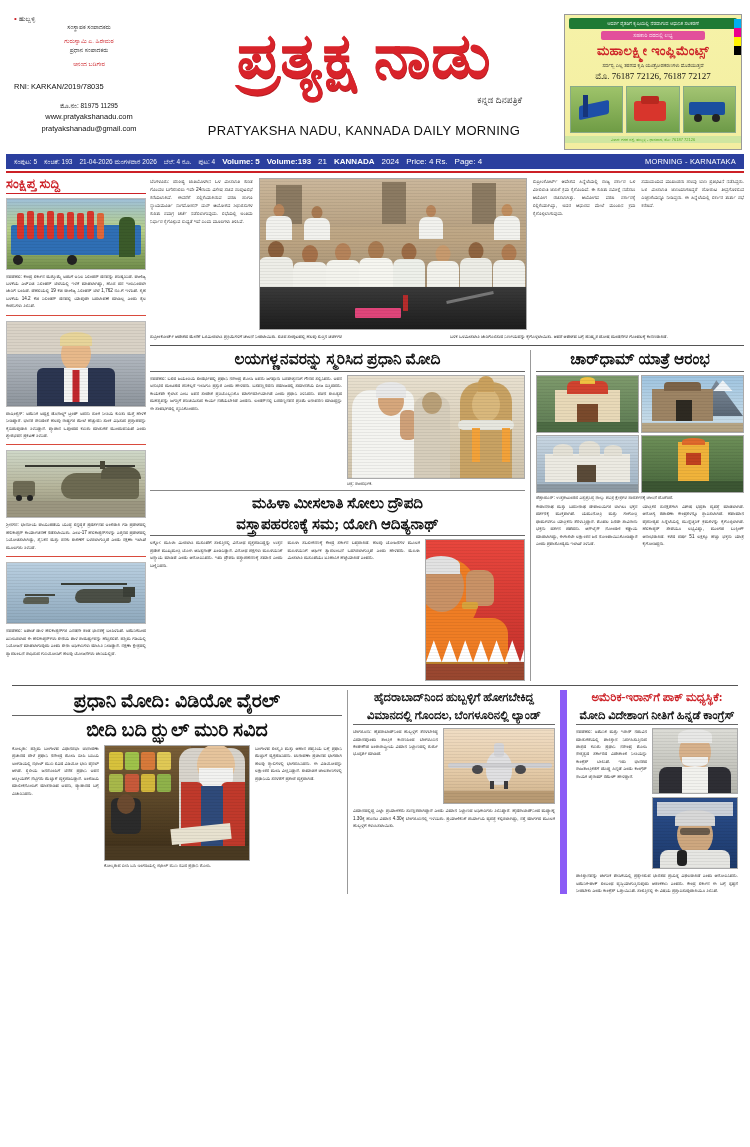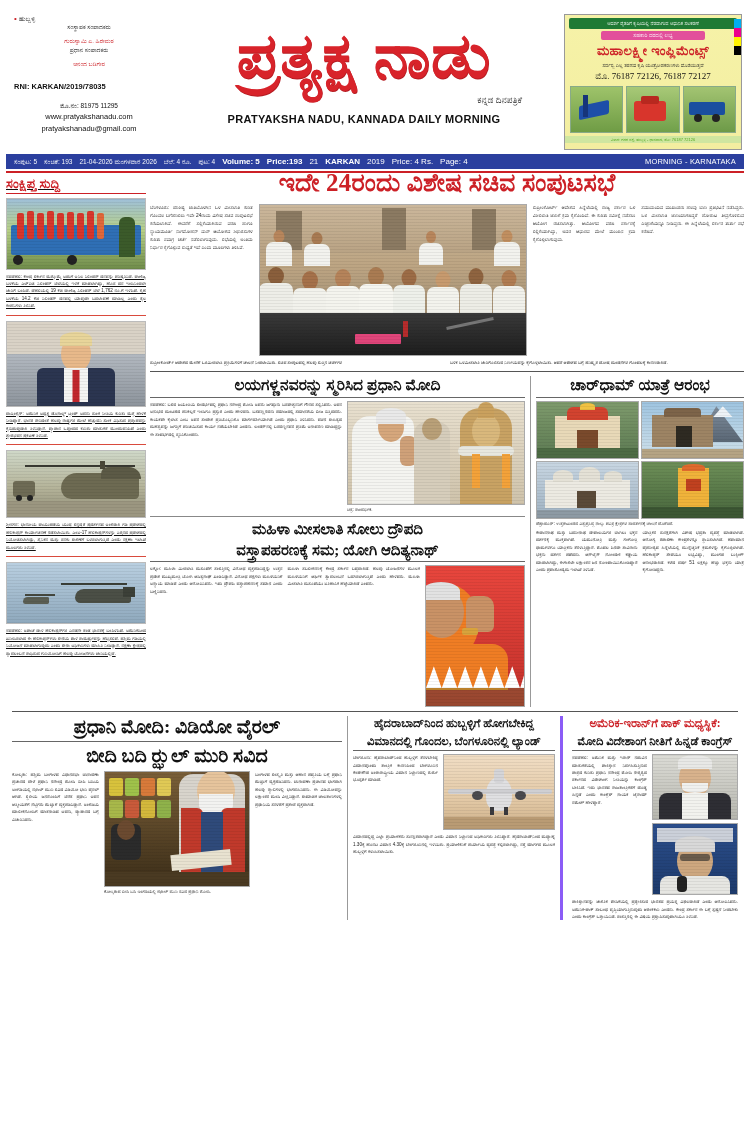--- a/index.html
+++ b/index.html
@@ -16,37 +16,37 @@
   }
   .page { width: 750px; height: 1147px; position: relative; padding: 0 6px; }
 
   
   .masthead { display: flex; align-items: flex-start; height: 152px; padding-top: 8px; }
   .mh-left { width: 158px; padding-left: 8px; padding-top: 6px; }
   .mh-kannada-tag { font-size: 6.5px; color: #111; letter-spacing: .2px; }
   .mh-kannada-tag .bullet { color: #cc2026; font-size: 8px; }
   .mh-redline { color: #cc2026; font-size: 6px; text-align: center; line-height: 1.5; margin-top: 5px; }
   .mh-blackline { color: #222; font-size: 6px; text-align: center; line-height: 1.5; }
-  .mh-rni { font-size: 7.5px; font-weight: bold; margin-top: 13px; color: #111; }
+  .mh-rni { font-size: 7.5px; font-weight: normal; margin-top: 13px; color: #111; }
   .mh-contact { font-size: 7.5px; margin-top: 10px; line-height: 1.55; color: #111; text-align: center; }
   .mh-contact .small { font-size: 6.5px; }
 
   .mh-center { flex: 1; text-align: center; position: relative; }
   .mh-title {
     font-family: "Liberation Serif", serif;
     font-weight: bold;
     font-size: 62px;
     color: #d8232a;
     line-height: 1.12;
     letter-spacing: 1px;
     margin-top: 14px;
     text-shadow: 0.5px 0.5px 0 #b51c22;
   }
   .mh-sub-kan { font-size: 9px; color: #222; text-align: right; padding-right: 42px; margin-top: 4px; }
-  .mh-sub-eng { font-size: 11px; font-weight: bold; color: #111; letter-spacing: .3px; margin-top: 7px; }
+  .mh-sub-eng { font-size: 13px; font-weight: normal; color: #111; letter-spacing: .3px; margin-top: 17px; }
 
   .mh-ad {
     width: 178px; height: 136px; margin-top: 6px; margin-right: 2px;
     border: 1px solid #999; position: relative; overflow: hidden;
     background: linear-gradient(#f6f2a8, #f3eea0);
   }
   .ad-green { background: #1f7a34; color: #fff; font-size: 5px; text-align: center; padding: 2px 0; margin: 3px 4px 0; border-radius: 2px; }
   .ad-pink { background: #e2509b; color: #fff3fb; font-size: 5.5px; text-align: center; padding: 1px 0; margin: 2px 36px 0; border-radius: 2px; }
   .ad-name { color: #cc2026; font-weight: bold; font-size: 13px; text-align: center; margin-top: 3px; letter-spacing: .3px; }
   .ad-desc { font-size: 5px; color: #222; text-align: center; margin-top: 3px; }
@@ -65,21 +65,21 @@
   }
   .infobar .kn { font-size: 6.5px; opacity: .96; }
   .infobar .en { font-weight: bold; font-size: 8px; }
   .infobar .en.thin { font-weight: normal; }
   .infobar .spacer { flex: 1; }
   .infobar .place { font-size: 7.5px; letter-spacing: .2px; }
   .rule-red { height: 1.5px; background: #cc2026; margin: 2px 0 0; }
 
   
   .content { display: flex; gap: 4px; padding-top: 3px; }
-  .col-side { width: 140px; text-decoration: underline; }
+  .col-side { width: 140px; }
   .col-main { flex: 1; }
 
   
   .side-head {
     color: #cc2026; font-size: 13px; font-weight: bold;
     border-bottom: 1.5px solid #cc2026; padding-bottom: 1px; margin-bottom: 4px;
     font-family: "Liberation Serif", serif;
   }
   .side-item { margin-bottom: 5px; }
   .side-img { width: 100%; height: 72px; border: 1px solid #bbb; position: relative; overflow: hidden; }
@@ -116,21 +116,21 @@
   .story-photo { border: 1px solid #aaa; position: relative; overflow: hidden; }
   .photo-cap { font-size: 4.5px; color: #222; margin-top: 2px; }
 
   .grid2x2 { display: grid; grid-template-columns: 1fr 1fr; gap: 2px; }
   .grid2x2 .cell { height: 58px; border: 1px solid #aaa; position: relative; overflow: hidden; }
 
   
   .botband { display: flex; gap: 5px; margin-top: 4px; }
   .bot-a { width: 330px; }
   .bot-b { width: 208px; border-left: 1px solid #999; padding-left: 5px; }
-  .bot-c { flex: 1; border-left: 3px solid #8b5cf6; padding-left: 9px; }
+  .bot-c { flex: 1; border-left: 7px solid #8b5cf6; padding-left: 9px; }
   .sec-head-b { font-family: "Liberation Serif", serif; font-weight: bold; font-size: 19px; line-height: 1.2; text-align: center; border-bottom: 1px solid #666; padding-bottom: 2px; margin-bottom: 3px; color:#111;}
   .sec-head-c { font-family: "Liberation Serif", serif; font-weight: bold; font-size: 11.5px; line-height: 1.25; text-align: center; border-bottom: 1px solid #666; padding-bottom: 2px; margin-bottom: 3px; color:#111;}
 
   
   .ph { position: absolute; inset: 0; }
 
   .portrait-bg { background: linear-gradient(#c9cfd6, #8d949c); }
   .head-oval { position: absolute; border-radius: 50%; background: #d8ab86; }
   .suit { position: absolute; border-radius: 6px 6px 0 0; }
 
@@ -225,24 +225,24 @@
     </div>
   </div>
 
   <div class="infobar">
     <span class="kn">ಸಂಪುಟ: 5</span>
     <span class="kn">ಸಂಚಿಕೆ: 193</span>
     <span class="kn">21-04-2026 ಮಂಗಳವಾರ 2026</span>
     <span class="kn">ಬೆಲೆ: 4 ರೂ.</span>
     <span class="kn">ಪುಟ: 4</span>
     <span class="en">Volume: 5</span>
-    <span class="en">Price:193</span>
+    <span class="en">Volume:193</span>
     <span class="en thin">21</span>
-    <span class="en">KARKAN</span>
-    <span class="en thin">2019</span>
+    <span class="en">KANNADA</span>
+    <span class="en thin">2024</span>
     <span class="en thin">Price: 4 Rs.</span>
     <span class="en thin">Page: 4</span>
     <span class="spacer"></span>
     <span class="place">MORNING - KARNATAKA</span>
   </div>
   <div class="rule-red"></div>
 
   <div class="content">
 
     <div class="col-side">
@@ -312,21 +312,20 @@
           <div class="heli-blade" style="left:18px;top:31px;width:30px;background:#45483f"></div>
           <div class="noise"></div>
         </div>
         <div class="side-text">ನವದೆಹಲಿ: ಅಪಾಚೆ ದಾಳಿ ಹೆಲಿಕಾಪ್ಟರ್‌ಗಳ ಎರಡನೇ ತಂಡ ಭಾರತಕ್ಕೆ ಬಂದಿಳಿದಿದೆ. ಅಮೆರಿಕದಿಂದ ಖರೀದಿಸಲಾದ ಈ ಹೆಲಿಕಾಪ್ಟರ್‌ಗಳು ಸೇನೆಯ ದಾಳಿ ಸಾಮರ್ಥ್ಯವನ್ನು ಹೆಚ್ಚಿಸಲಿವೆ. ಪಶ್ಚಿಮ ಗಡಿಯಲ್ಲಿ ನಿಯೋಜನೆ ಮಾಡಲಾಗುವುದು ಎಂದು ಸೇನಾ ಅಧಿಕಾರಿಗಳು ಮಾಹಿತಿ ನೀಡಿದ್ದಾರೆ. ರಕ್ಷಣಾ ಕ್ಷೇತ್ರದಲ್ಲಿ ಸ್ವಾವಲಂಬನೆ ಸಾಧಿಸುವ ಗುರಿಯೊಂದಿಗೆ ಹಲವು ಯೋಜನೆಗಳು ಜಾರಿಯಲ್ಲಿವೆ.</div>
       </div>
     </div>
 
     <div class="col-main">
 
       <div>
-        <div class="lead-head" style="margin-top:-10px">ಇದೇ 24ರಂದು ವಿಶೇಷ ಸಚಿವ ಸಂಪುಟಸಭೆ</div>
 
         <div class="lead-body">
           <div class="lead-col">ಬೆಂಗಳೂರು: ಪರಿಶಿಷ್ಟ ಜಾತಿಯೊಳಗಿನ ಒಳ ಮೀಸಲಾತಿ ಕುರಿತ ಗೊಂದಲ ಬಗೆಹರಿಸಲು ಇದೇ 24ರಂದು ವಿಶೇಷ ಸಚಿವ ಸಂಪುಟಸಭೆ ಕರೆಯಲಾಗಿದೆ.
 
 ಈವರೆಗೆ ಸಲ್ಲಿಕೆಯಾಗಿರುವ ವರದಿ ಹಾಗೂ ನ್ಯಾಯಮೂರ್ತಿ ನಾಗಮೋಹನ್ ದಾಸ್ ಆಯೋಗದ ಶಿಫಾರಸುಗಳ ಕುರಿತು ಸಮಗ್ರ ಚರ್ಚೆ ನಡೆಸಲಾಗುವುದು. ಸಭೆಯಲ್ಲಿ ಅಂತಿಮ ನಿರ್ಧಾರ ಕೈಗೊಳ್ಳುವ ಸಾಧ್ಯತೆ ಇದೆ ಎಂದು ಮೂಲಗಳು ತಿಳಿಸಿವೆ.</div>
           <div>
             <div class="lead-photo">
               <div class="ph meet-room"></div>
               <div style="position:absolute;left:0;right:0;top:0;height:32%;background:linear-gradient(#cbb79b,#b9a384)"></div>
               <div style="position:absolute;left:6%;top:4%;width:10%;height:26%;background:#8b7a62"></div>

